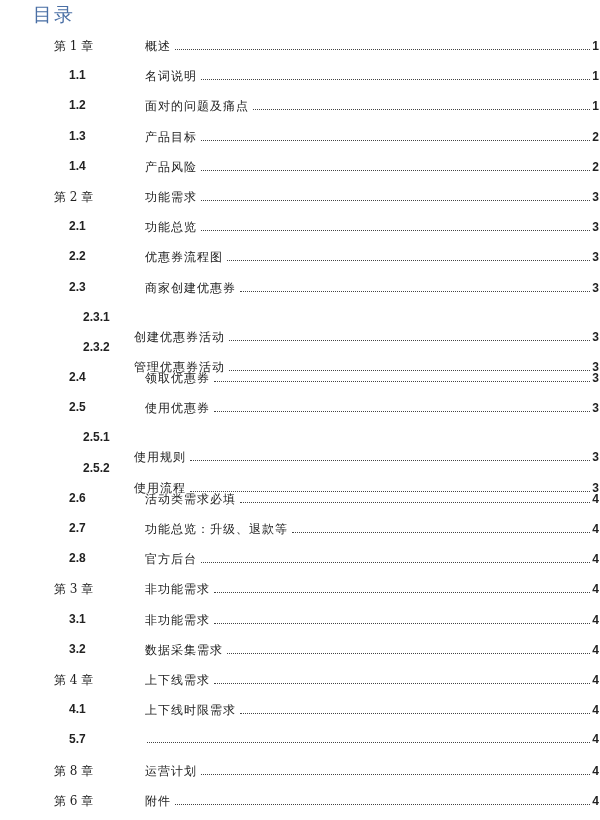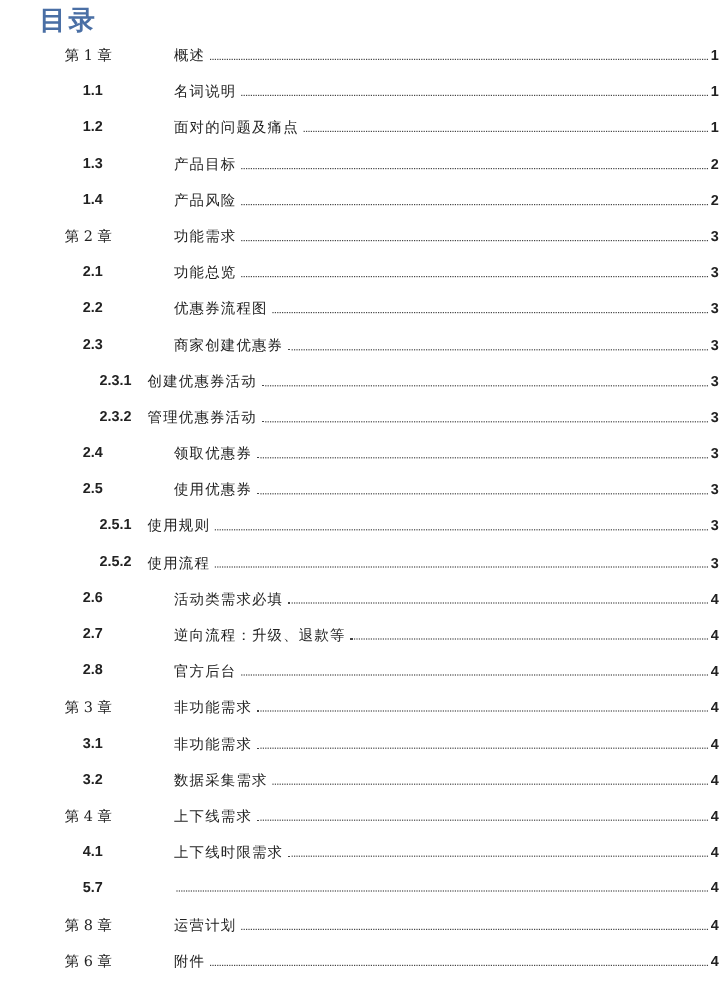--- a/index.html
+++ b/index.html
@@ -12,22 +12,22 @@
       height: 820px;
       position: relative;
       overflow: hidden;
       font-family: "DejaVu Sans", "Liberation Sans", sans-serif;
       color: #222222;
     }
     .toc-title {
       position: absolute;
       left: 33px;
       top: 2px;
-      font-size: 22px;
-      font-weight: bold;
+      font-size: 19px;
+      font-weight: normal;
       color: #4a6fa5;
       letter-spacing: 2px;
     }
     .toc-list {
       position: absolute;
       left: 0;
       top: 31px;
       width: 600px;
       padding-left: 24px;
     }
@@ -56,21 +56,21 @@
       position: absolute;
       top: 7px;
       right: 25px;
       display: flex;
       align-items: baseline;
       font-size: 12px;
       white-space: nowrap;
     }
     .toc-row.chapter .toc-line,
     .toc-row.section .toc-line { left: 93px; margin-left: 28px; }
-    .toc-row.subsection .toc-line { left: 99px; }
+    .toc-row.subsection .toc-line { left: 110px; margin-top: 19px; }
     .toc-text {
       letter-spacing: 1px;
       color: #222;
       padding-right: 2px;
     }
     .toc-dots {
       flex: 1;
       border-bottom: 1.5px dotted #444;
       margin: 0 2px 3px 2px;
       height: 1px;
@@ -213,21 +213,21 @@
       <span class="toc-num">2.6</span>
       <div class="toc-line">
         <span class="toc-text">活动类需求必填</span>
         <span class="toc-dots"></span>
         <span class="toc-page">4</span>
       </div>
     </div>
     <div class="toc-row section">
       <span class="toc-num">2.7</span>
       <div class="toc-line">
-        <span class="toc-text">逆向流程：升级、退款等</span>
+        <span class="toc-text">功能总览：升级、退款等</span>
         <span class="toc-dots"></span>
         <span class="toc-page">4</span>
       </div>
     </div>
     <div class="toc-row section">
       <span class="toc-num">2.8</span>
       <div class="toc-line">
         <span class="toc-text">官方后台</span>
         <span class="toc-dots"></span>
         <span class="toc-page">4</span>

